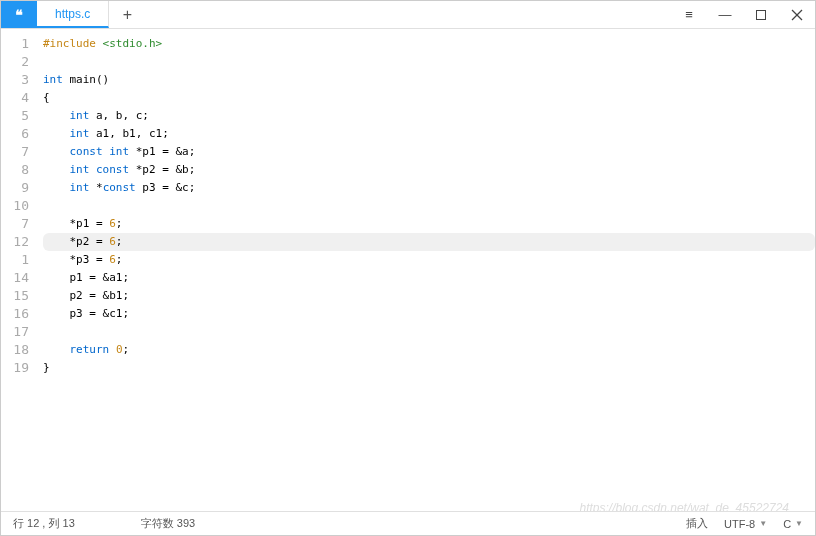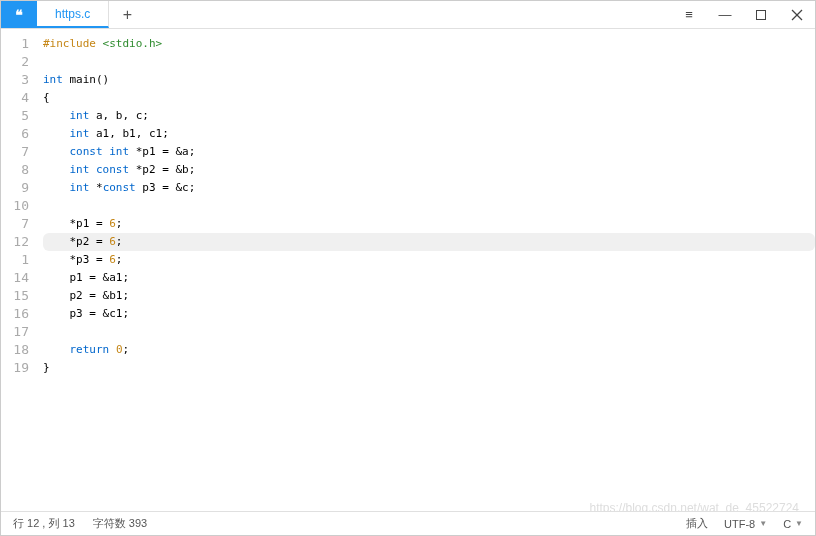--- a/index.html
+++ b/index.html
@@ -13,26 +13,26 @@
 .win-btn svg { width:12px; height:12px; }
 .editor { display:flex; height:calc(100% - 28px - 24px); overflow:hidden; }
 .gutter { width:36px; text-align:right; padding:6px 8px 0 0; color:#aaa; font-family:Consolas,monospace; font-size:13px; line-height:18px; user-select:none; background:#fff; }
 .code { flex:1; padding:6px 0 0 6px; font-family:Consolas,monospace; font-size:11px; line-height:18px; white-space:pre; position:relative; }
 .line { height:18px; position:relative; }
 .hl { background:#f0f0f0;border-radius:6px; }
 .kw { color:#0066cc; }
 .pp { color:#c58616; }
 .inc { color:#2e8b2e; }
 .num { color:#c58616; }
-.statusbar { position:absolute; bottom:0; left:0; right:0; height:24px; border-top:1px solid #e0e0e0; display:flex; align-items:center; padding:0 12px; font-size:11px; color:#555; background:#fff; }
+.statusbar { position:absolute; bottom:0; left:0; right:0; height:24px; border-top:1px solid #e0e0e0; display:flex; align-items:center; padding:0 12px; font-size:11px; color:#555; background:#fff;gap:48px; }
 .status-item { margin-right:18px; }
 .status-right { margin-left:auto; display:flex; align-items:center;text-align:right; }
 .status-right .status-item { margin-right:0; margin-left:16px; display:flex; align-items:center; }
 .dd { margin-left:4px; font-size:8px; color:#888; }
-.watermark { position:absolute; right:16px; bottom:20px; color:#ddd; font-size:12px; pointer-events:none; }
+.watermark { position:absolute; right:26px; bottom:20px; color:#ddd; font-size:12px; pointer-events:none;font-style:italic; }
 .gutter .ln { height:18px; }
 </style>
 </head>
 <body>
 
 <div class="titlebar">
   <div class="app-icon">❝</div>
   <div class="tab">https.c</div>
   <div class="tab-add">+</div>
   <div class="spacer"></div>

